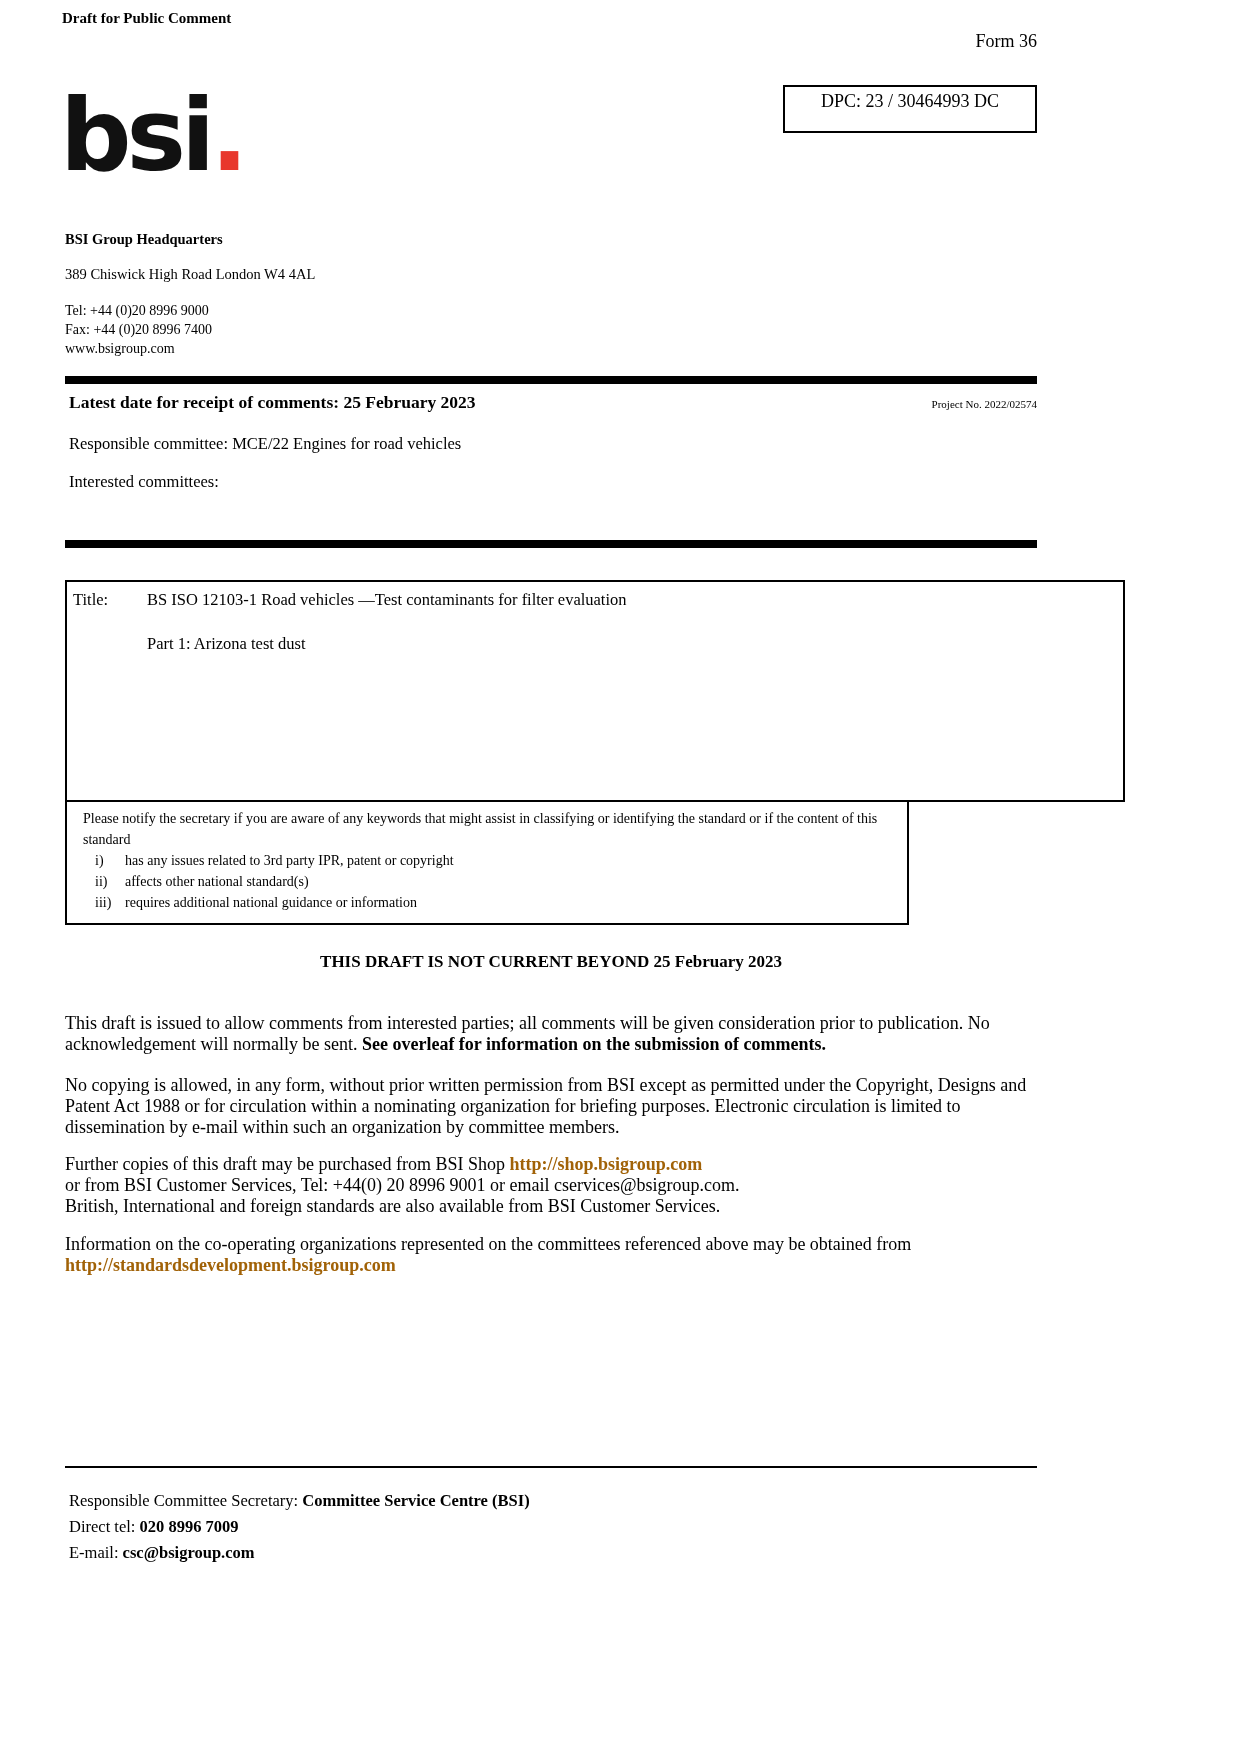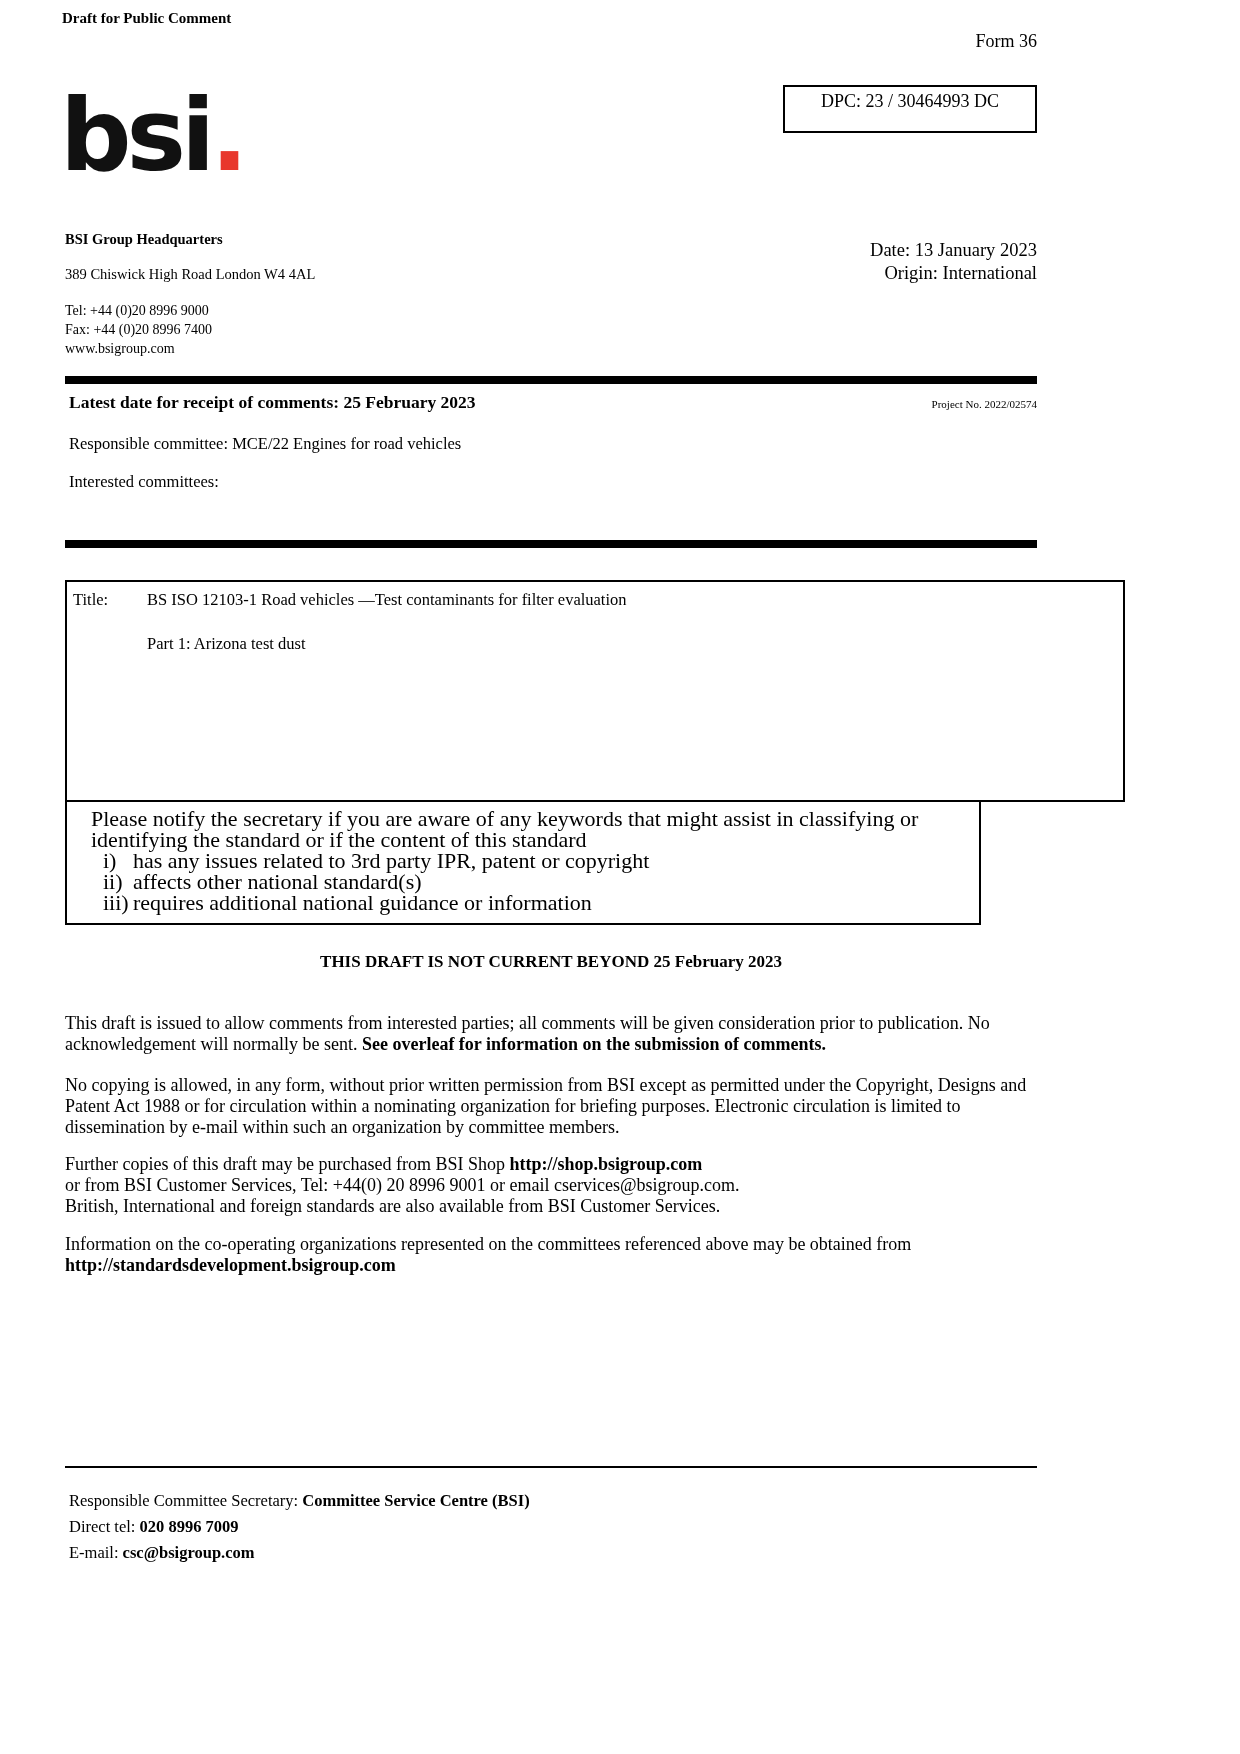--- a/index.html
+++ b/index.html
@@ -52,36 +52,36 @@
     left:65px; top:580px; width:1060px; height:222px;
     box-sizing:border-box; border:2px solid #000;
     padding:8px 6px; font-size:16.5px;
     display:flex;
   }
   .title-box .label   { width:74px; flex:none; }
   .title-box .content { flex:1; }
   .title-box .line2   { margin-top:24px; }
 
   .keywords-box {
-    left:65px; top:800px; width:916px; height:125px;
+    left:65px; top:800px; width:844px; height:125px;
     box-sizing:border-box; border:2px solid #000;
-    padding:6px 24px; font-size:22px; line-height:21px;
+    padding:6px 16px; font-size:14px; line-height:21px;
   }
   .kw-item { padding-left:12px; }
   .kw-item .marker { display:inline-block; width:30px; }
 
   .warning { left:65px; top:950px; width:972px; text-align:center; font-weight:bold; font-size:17px; line-height:23px; }
 
   .para { left:65px; width:972px; font-size:18px; line-height:21px; }
   .para1 { top:1013px; }
   .para2 { top:1075px; }
   .para3 { top:1154px; }
   .para4 { top:1234px; }
   .bold  { font-weight:bold; }
-  a.doc-link { color:#000000; font-weight:bold; text-decoration:none; }
+  a.doc-link { color:#a16207; font-weight:bold; text-decoration:none; }
 
   .footer-rule { left:65px; top:1466px; width:972px; height:2px; background:#000; }
   .footer { left:69px; top:1488px; font-size:16.5px; line-height:26px; }
 </style>
 </head>
 <body>
 
 <div class="page">
 
   <div class="abs draft-label">Draft for Public Comment</div>
@@ -95,24 +95,20 @@
 
   <div class="abs hq-title">BSI Group Headquarters</div>
   <div class="abs hq-address">389 Chiswick High Road London W4 4AL</div>
 
   <div class="abs contact">
     <div>Tel: +44 (0)20 8996 9000</div>
     <div>Fax: +44 (0)20 8996 7400</div>
     <div>www.bsigroup.com</div>
   </div>
 
-  <div class="abs date-origin">
-    <div>Date: 13 January 2023</div>
-    <div>Origin: International</div>
-  </div>
 
   <div class="abs bar bar1"></div>
 
   <div class="abs comments-row">
     <div class="latest">Latest date for receipt of comments: 25 February 2023</div>
     <div class="project">Project No. 2022/02574</div>
   </div>
 
   <div class="abs responsible">Responsible committee: MCE/22 Engines for road vehicles</div>
   <div class="abs interested">Interested committees:</div>

